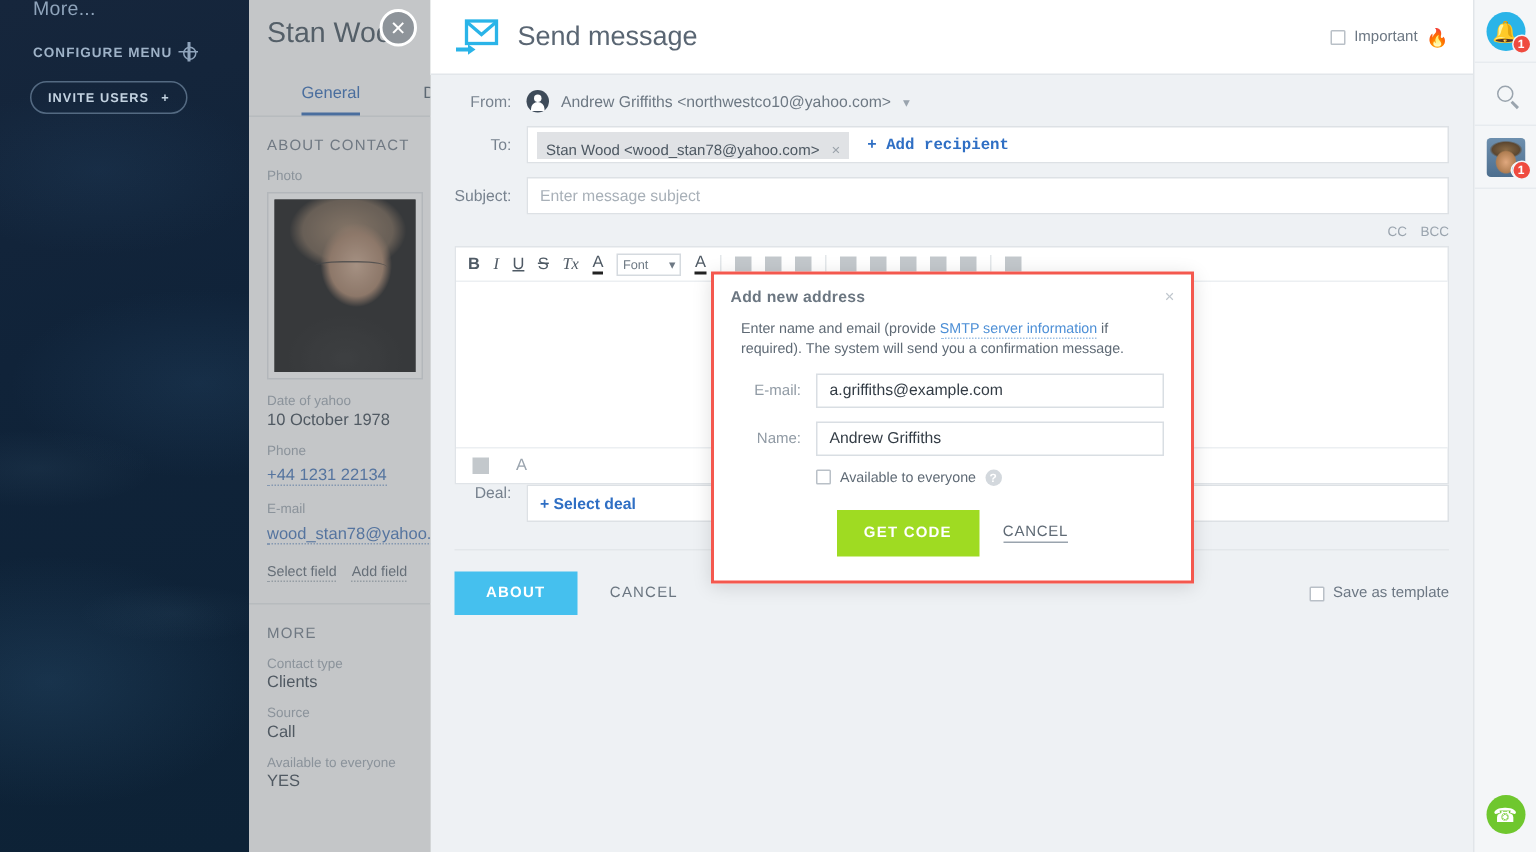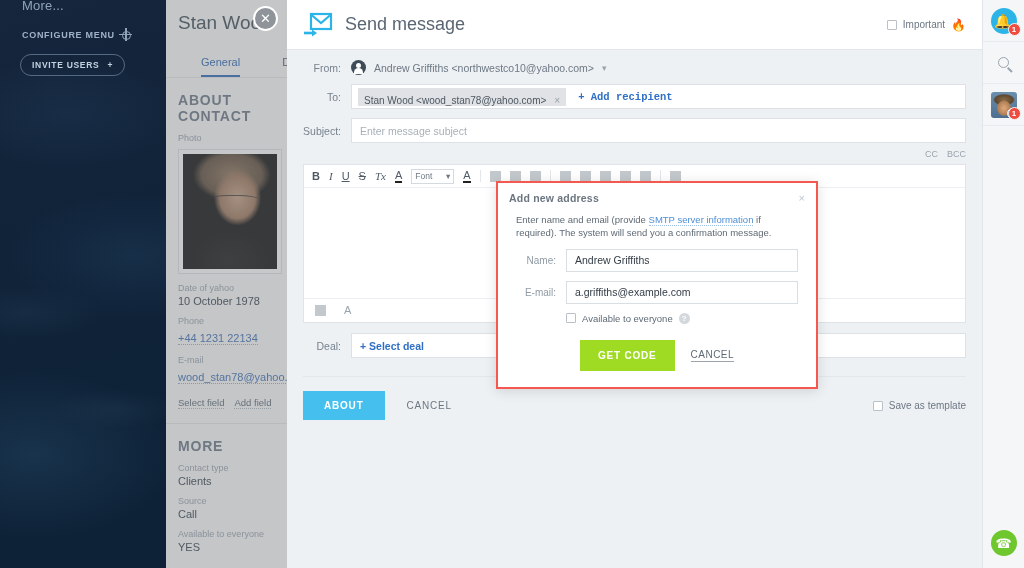--- a/index.html
+++ b/index.html
@@ -59,21 +59,21 @@
   }
   .cp-head { height: 48px; padding: 12px 0 0 12px; }
   .cp-title { font-size: 19px; color: #3c4a57; font-weight: 300; white-space: nowrap; }
   .cp-tabs {
     display: flex; gap: 19px; padding: 8px 0 0 12px;
     border-bottom: 1px solid #e6e8ea; height: 30px; align-items: flex-start;
   }
   .cp-tab { font-size: 11px; color: #4a5a6a; white-space: nowrap; padding-bottom: 7px; margin-left: 23px; }
   .cp-tab.active { color: #2a64b4; border-bottom: 2px solid #2a64b4; }
   .cp-section-title {
-    font-size: 14px; font-weight: bold; color: #6a7684;
+    font-size: 10px; font-weight: normal; color: #6a7684;
     letter-spacing: .8px; padding: 14px 0 0 12px;
   }
   .cp-field { padding: 9px 0 0 12px; }
   .cp-label { font-size: 9px; color: #9aa4ae; margin-bottom: 2px; }
   .cp-value { font-size: 11px; color: #35414d; white-space: nowrap; }
   .cp-value.link { color: #3d6fb5; border-bottom: 1px dotted #8fadd4; display:inline-block; }
   .cp-photo {
     margin: 6px 0 0 12px; width: 104px; height: 125px;
     border: 1px solid #dfe2e5; padding: 4px; background:#fff;
   }
@@ -178,21 +178,21 @@
     justify-content: space-between; padding: 0 3px;
   }
   .tb-ico { width: 11px; height: 11px; opacity: .45; background:#7a848e;}
   .tb-sep { width: 1px; height: 12px; background: #e3e7ea; }
   .editor-area { height: 110px; background: #fff; }
   .editor-foot {
     height: 24px; border-top: 1px solid #eceff2; display: flex;
     align-items: center; padding: 0 11px; gap: 18px;
   }
 
-  .deal-row { display: flex; align-items: center; margin-top: 10px; }
+  .deal-row { display: flex; align-items: flex-start; }
   .deal-input {
     flex: 1; height: 25px; border: 1px solid #dde1e5; background: #fff;
     display: flex; align-items: center; padding: 0 8px;
   }
   .select-deal { font-size: 10.5px; color: #2f6fc4; font-weight: bold; }
 
   .actions {
     display: flex; align-items: center; margin-top: 18px;
     border-top: 1px solid #e3e7ea; padding-top: 14px;
   }
@@ -204,21 +204,21 @@
     background: none; border: none; font-size: 10px; color: #6b7681;
     letter-spacing: .8px; margin-left: 22px;
   }
   .save-tpl {
     margin-left: auto; display: flex; align-items: center; gap: 6px;
     font-size: 10px; color: #6c7783;
   }
 
   
   .modal {
-    position: absolute; left: 496px; top: 181px; width: 322px; height: 208px;
+    position: absolute; left: 474px; top: 181px; width: 322px; height: 208px;
     background: #fff; border: 2px solid #f4584e;
     box-shadow: 0 2px 12px rgba(0,0,0,.13);
   }
   .modal-head {
     display: flex; align-items: center; padding: 9px 11px 0 11px;
   }
   .modal-title { font-size: 10.5px; font-weight: bold; color: #6b7681; letter-spacing: .2px; }
   .modal-x { margin-left: auto; font-size: 11px; color: #bfc6cd; }
   .modal-desc {
     font-size: 9.5px; color: #5f6a75; line-height: 1.35;
@@ -479,26 +479,26 @@
 
   <div class="modal">
     <div class="modal-head">
       <span class="modal-title">Add new address</span>
       <span class="modal-x">×</span>
     </div>
     <div class="modal-desc">
       <span>Enter name and email (provide </span><a href="#">SMTP server information</a><span> if required). The system will send you a confirmation message.</span>
     </div>
     <div class="m-row">
+      <div class="m-label">E-mail:</div>
+      <div class="m-input">a.griffiths@example.com</div>
+    </div>
+    <div class="m-row">
       <div class="m-label">Name:</div>
       <div class="m-input">Andrew Griffiths</div>
-    </div>
-    <div class="m-row">
-      <div class="m-label">E-mail:</div>
-      <div class="m-input">a.griffiths@example.com</div>
     </div>
     <div class="m-chk-row">
       <span class="chk"></span>
       <span class="m-chk-label">Available to everyone</span>
       <span class="q-mark">?</span>
     </div>
     <div class="modal-foot">
       <button class="btn-getcode">GET CODE</button>
       <button class="btn-mcancel">CANCEL</button>
     </div>

